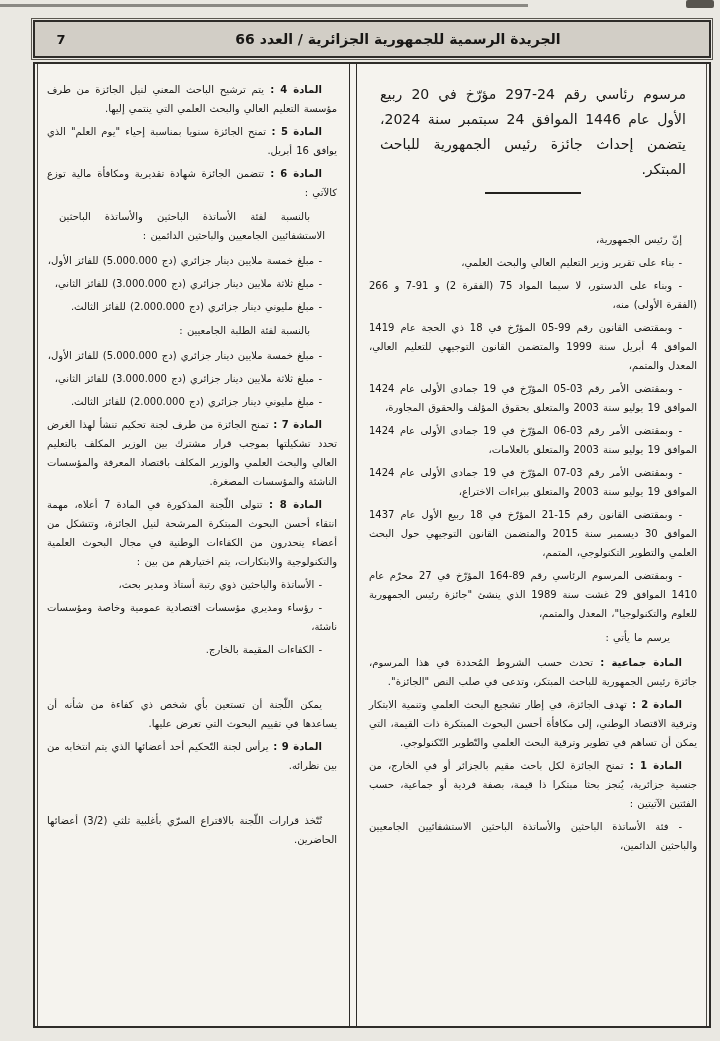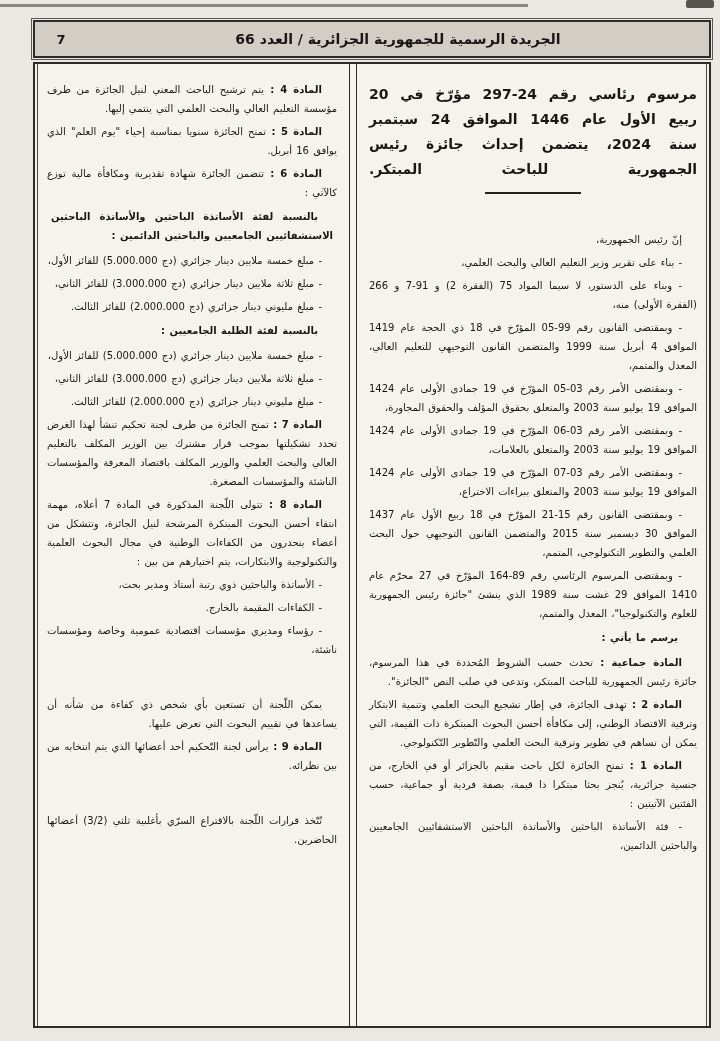--- a/index.html
+++ b/index.html
@@ -29,23 +29,23 @@
   .mainbox::before{
     content:"";position:absolute;top:0;bottom:0;left:2px;right:2px;
     border-left:1px solid #4a4742;border-right:1px solid #4a4742;pointer-events:none;
   }
   .col{box-sizing:border-box;}
   .col-right{width:352px;padding:16px 12px 8px 12px;}
   .divider{width:0;border-left:1.5px solid #2e2c29;border-right:1.5px solid #2e2c29;padding:0 3px;margin:0;}
   .col-left{flex:1;padding:16px 12px 8px 12px;}
 
   p{margin:0 0 4px;font-size:10px;line-height:19px;text-align:justify;text-indent:15px;word-spacing:1px;}
-  p.title{font-weight:bold;font-size:14px;line-height:25px;text-indent:0;margin:2px 0 2px;
+  p.title{font-weight:normal;font-size:14px;line-height:25px;text-indent:0;margin:2px 11px 2px;
           text-align:justify;text-align-last:justify;word-spacing:2px;}
-  p.heading{font-weight:bold;margin:5px 4px 6px;}
+  p.heading{font-weight:normal;margin:5px 12px 6px;}
   p.plain{text-indent:15px;margin-top:36px;}
   p b{font-weight:bold;}
   .rule{width:96px;border-top:2px solid #23211e;margin:10px auto 12px;height:0;}
 </style>
 </head>
 <body>
 
 <div class="scan-topline"></div>
 <div class="scan-blob"></div>
 
@@ -82,19 +82,19 @@
       <p class="para">- مبلغ خمسة ملايين دينار جزائري (دج 5.000.000) للفائز الأول،</p>
       <p class="para">- مبلغ ثلاثة ملايين دينار جزائري (دج 3.000.000) للفائز الثاني،</p>
       <p class="para">- مبلغ مليوني دينار جزائري (دج 2.000.000) للفائز الثالث.</p>
       <p class="heading">بالنسبة لفئة الطلبة الجامعيين :</p>
       <p class="para">- مبلغ خمسة ملايين دينار جزائري (دج 5.000.000) للفائز الأول،</p>
       <p class="para">- مبلغ ثلاثة ملايين دينار جزائري (دج 3.000.000) للفائز الثاني،</p>
       <p class="para">- مبلغ مليوني دينار جزائري (دج 2.000.000) للفائز الثالث.</p>
       <p class="article"><b>المادة 7 : </b>تمنح الجائزة من طرف لجنة تحكيم تنشأ لهذا الغرض تحدد تشكيلتها بموجب قرار مشترك بين الوزير المكلف بالتعليم العالي والبحث العلمي والوزير المكلف باقتصاد المعرفة والمؤسسات الناشئة والمؤسسات المصغرة.</p>
       <p class="article"><b>المادة 8 : </b>تتولى اللّجنة المذكورة في المادة 7 أعلاه، مهمة انتقاء أحسن البحوث المبتكرة المرشحة لنيل الجائزة، وتتشكل من أعضاء ينحدرون من الكفاءات الوطنية في مجال البحوث العلمية والتكنولوجية والابتكارات، يتم اختيارهم من بين :</p>
       <p class="para">- الأساتذة والباحثين ذوي رتبة أستاذ ومدير بحث،</p>
+      <p class="para">- رؤساء ومديري مؤسسات اقتصادية عمومية وخاصة ومؤسسات ناشئة،</p>
       <p class="para">- الكفاءات المقيمة بالخارج.</p>
-      <p class="para">- رؤساء ومديري مؤسسات اقتصادية عمومية وخاصة ومؤسسات ناشئة،</p>
       <p class="plain">يمكن اللّجنة أن تستعين بأي شخص ذي كفاءة من شأنه أن يساعدها في تقييم البحوث التي تعرض عليها.</p>
       <p class="article"><b>المادة 9 : </b>يرأس لجنة التّحكيم أحد أعضائها الذي يتم انتخابه من بين نظرائه.</p>
       <p class="plain">تُتّخذ قرارات اللّجنة بالاقتراع السرّي بأغلبية ثلثي (3/2) أعضائها الحاضرين.</p>
     </div>
 </div>
 
 </body></html>

